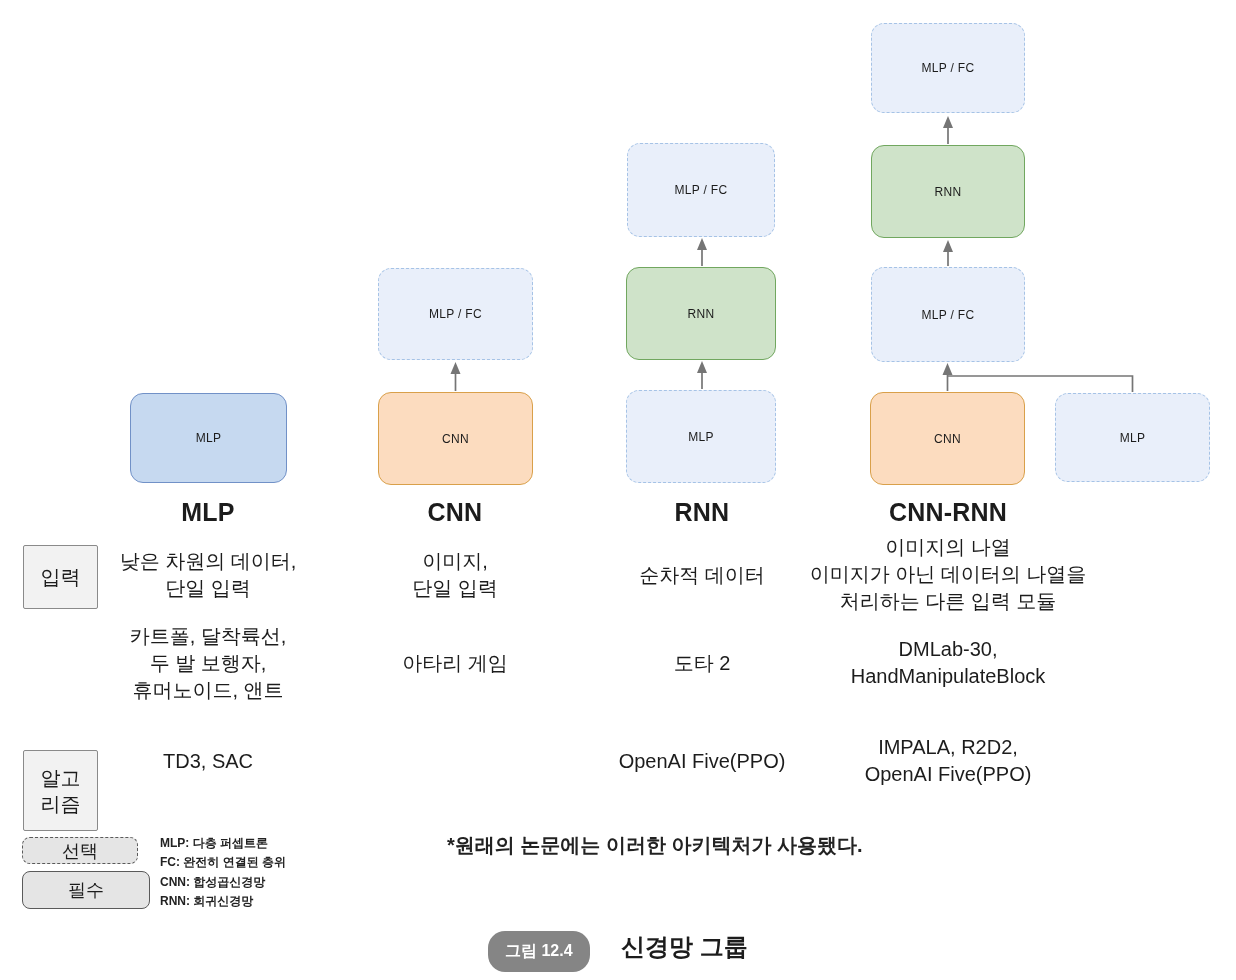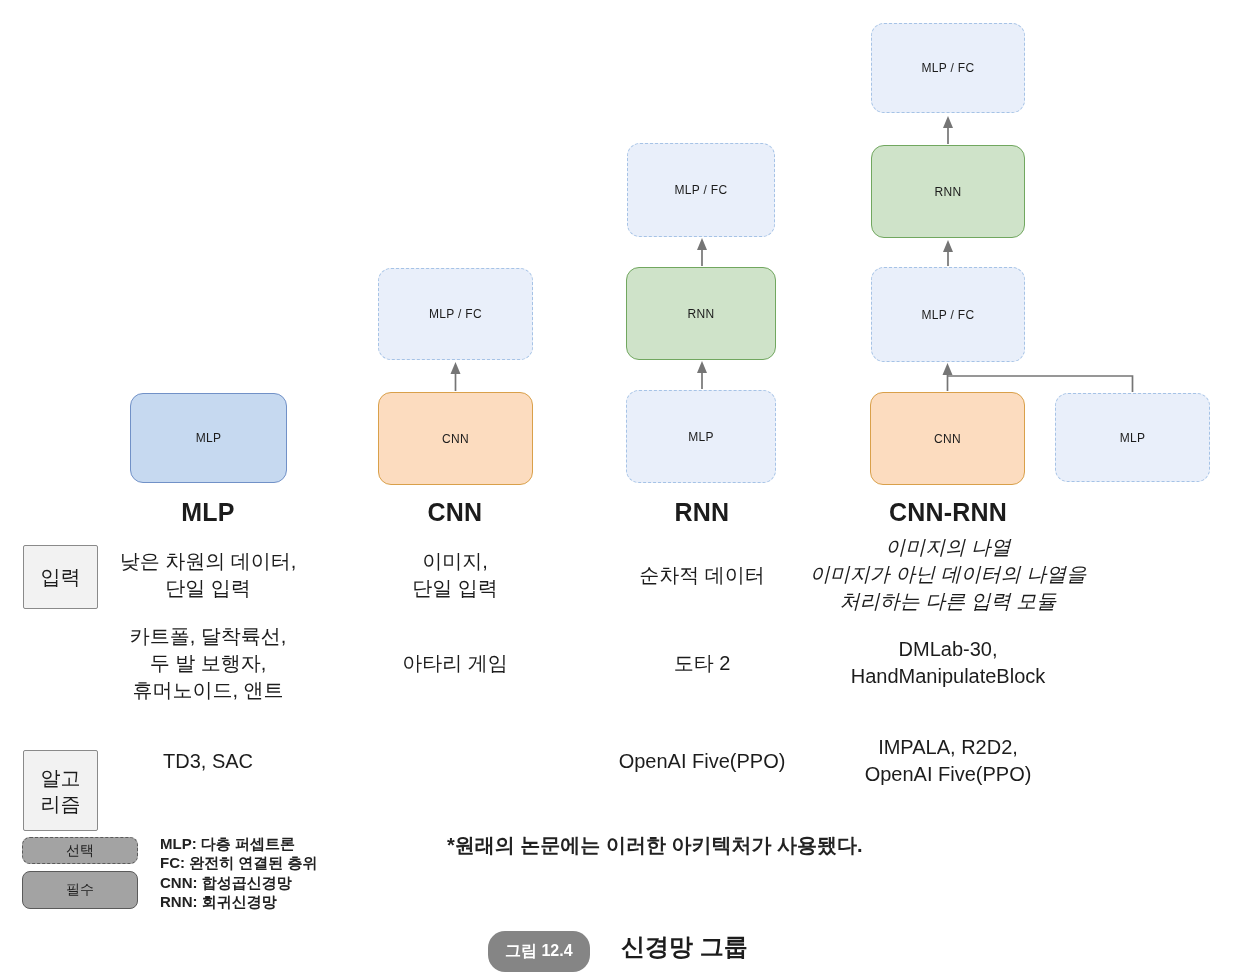--- a/index.html
+++ b/index.html
@@ -23,26 +23,26 @@
     position:absolute;display:flex;align-items:center;justify-content:center;
     text-align:center;font-size:20px;line-height:27px;white-space:pre-line;
   }
   .row-label{
     position:absolute;display:flex;align-items:center;justify-content:center;
     text-align:center;background:#f2f2f2;border:1.8px solid #8a8a8a;border-radius:2px;
     font-size:20px;line-height:26px;white-space:pre-line;box-sizing:border-box;
   }
   .legend-sample{
     position:absolute;display:flex;align-items:center;justify-content:center;
-    font-size:14px;box-sizing:border-box;border-radius:8px;background:#a3a3a3;
+    font-size:18px;box-sizing:border-box;border-radius:8px;background:#e5e5e5;
   }
   .legend-sample.optional{border:1.8px dashed #5a5a5a;}
   .legend-sample.required{border:1.8px solid #5a5a5a;}
   .legend-defs{
-    position:absolute;font-size:15px;line-height:19px;white-space:pre-line;font-weight:600;color:#222;
+    position:absolute;font-size:12px;line-height:19px;white-space:pre-line;font-weight:600;color:#222;
   }
   .footnote{position:absolute;font-size:20px;font-weight:600;color:#222;}
   .caption-badge{
     position:absolute;display:flex;align-items:center;justify-content:center;
     background:#858585;color:#ffffff;font-weight:bold;font-size:16px;
     height:33px;padding:4px 17px;border-radius:17px;
   }
   .caption-title{
     position:absolute;display:flex;align-items:center;
     font-size:24px;font-weight:600;height:34px;
@@ -98,39 +98,39 @@
 
   <div class="row-label" style="left:23px;top:545px;width:75px;height:64px;">입력</div>
   <div class="row-label" style="left:23px;top:750px;width:75px;height:81px;">알고
 리즘</div>
 
   <div class="cell" style="left:58px;top:533px;width:300px;height:84px;">낮은 차원의 데이터,
 단일 입력</div>
   <div class="cell" style="left:305px;top:533px;width:300px;height:84px;">이미지,
 단일 입력</div>
   <div class="cell" style="left:552px;top:533px;width:300px;height:84px;">순차적 데이터</div>
-  <div class="cell" style="left:778px;top:528px;width:340px;height:92px;font-style:italic;">이미지의 나열
+  <div class="cell" style="left:778px;top:528px;width:340px;height:92px;">이미지의 나열
 이미지가 아닌 데이터의 나열을
 처리하는 다른 입력 모듈</div>
 
   <div class="cell" style="left:58px;top:616px;width:300px;height:94px;">카트폴, 달착륙선,
 두 발 보행자,
 휴머노이드, 앤트</div>
   <div class="cell" style="left:305px;top:616px;width:300px;height:94px;">아타리 게임</div>
   <div class="cell" style="left:552px;top:616px;width:300px;height:94px;">도타 2</div>
   <div class="cell" style="left:778px;top:616px;width:340px;height:94px;">DMLab-30,
 HandManipulateBlock</div>
 
   <div class="cell" style="left:58px;top:719px;width:300px;height:84px;">TD3, SAC</div>
   <div class="cell" style="left:552px;top:719px;width:300px;height:84px;">OpenAI Five(PPO)</div>
   <div class="cell" style="left:778px;top:719px;width:340px;height:84px;">IMPALA, R2D2,
 OpenAI Five(PPO)</div>
 
   <div class="legend-sample optional" style="left:22px;top:837px;width:116px;height:27px;">선택</div>
-  <div class="legend-sample required" style="left:22px;top:871px;width:116px;height:38px;">필수</div>
+  <div class="legend-sample required" style="left:22px;top:871px;width:128px;height:38px;">필수</div>
   <div class="legend-defs" style="left:160px;top:834px;">MLP: 다층 퍼셉트론
 FC: 완전히 연결된 층위</div>
   <div class="legend-defs" style="left:160px;top:873px;">CNN: 합성곱신경망
 RNN: 회귀신경망</div>
   <div class="footnote" style="left:447px;top:832px;">*원래의 논문에는 이러한 아키텍처가 사용됐다.</div>
 
   <div class="caption-badge" style="left:488px;top:931px;">그림 12.4</div>
   <div class="caption-title" style="left:621px;top:930px;">신경망 그룹</div>
 
 </div>

